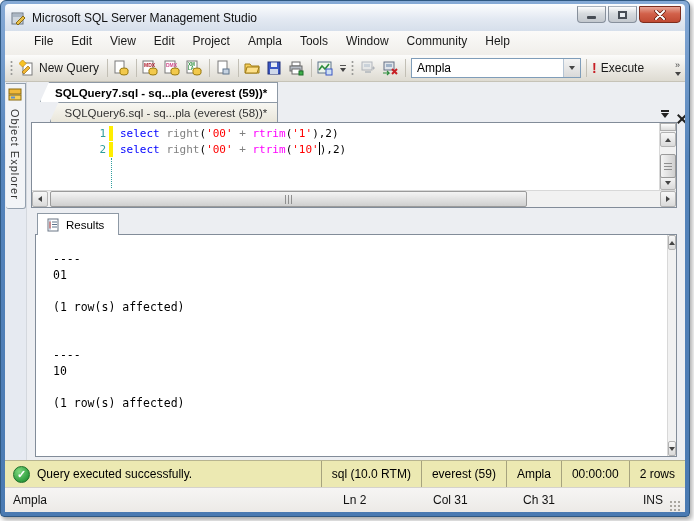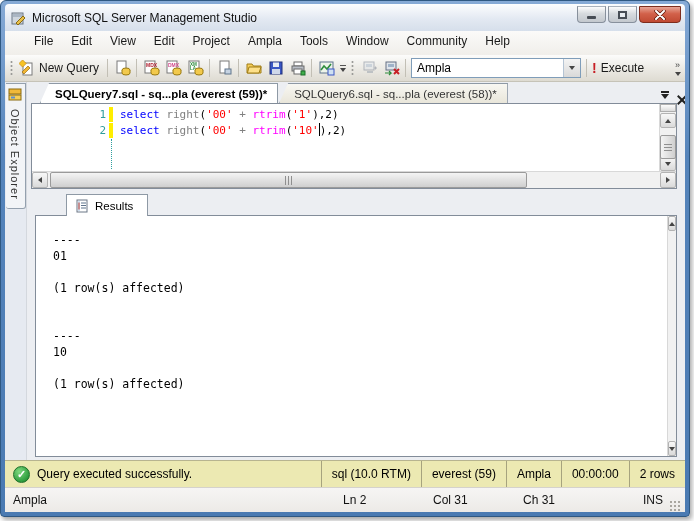--- a/index.html
+++ b/index.html
@@ -31,21 +31,21 @@
   
   .client { flex:1; background:#f0efec; display:flex; flex-direction:column; overflow:hidden; }
 
   .menubar { flex:0 0 24px; display:flex; align-items:flex-start; background:linear-gradient(#fbfaf9,#f0eeea); padding-left:20px; }
   .menu-item { font-size:12px; color:#1a1a1a; padding:3px 9px; }
 
   .toolbar { flex:0 0 27px; display:flex; align-items:center; background:linear-gradient(#fcfcfb,#ebe9e3 55%,#dedbd2); border-bottom:1px solid #c6c3b8; padding:0 2px; }
   .grip { width:3px; height:16px; margin:0 4px 0 3px;
     background-image:radial-gradient(#9b9b98 1px, transparent 1.1px); background-size:3px 4px; }
   .tsep { width:1px; height:18px; background:#c2bfb5; margin:0 3px; }
-  .tbtn { height:22px; min-width:22px; display:flex; align-items:center; justify-content:flex-end; gap:4px; padding:0 2px; border-radius:2px; }
+  .tbtn { height:22px; min-width:22px; display:flex; align-items:center; justify-content:flex-start; gap:4px; padding:0 2px; border-radius:2px; }
   .tbtn .lbl { font-size:12px; color:#1a1a1a; padding-right:3px; }
   .bang { color:#c71f25; font-weight:bold; font-size:14px; line-height:1; }
   .overflow { display:flex; flex-direction:column; align-items:center; gap:2px; width:11px; }
   .obar { width:6px; height:1px; background:#555; }
   .tri-down { width:0; height:0; border-left:3px solid transparent; border-right:3px solid transparent; border-top:4px solid #444; }
   .tri-up { width:0; height:0; border-left:3px solid transparent; border-right:3px solid transparent; border-bottom:4px solid #444; }
   .tri-left { width:0; height:0; border-top:3px solid transparent; border-bottom:3px solid transparent; border-right:4px solid #444; }
   .tri-right { width:0; height:0; border-top:3px solid transparent; border-bottom:3px solid transparent; border-left:4px solid #444; }
   .chev { font-size:9px; color:#444; line-height:1; }
 
@@ -102,21 +102,21 @@
     display:flex; align-items:center; justify-content:center; }
   .htrack { flex:1; position:relative; }
   .hthumb { position:absolute; top:0; bottom:0; left:2px; width:78%; background:linear-gradient(#f4f4f4,#cfcfcf); border:1px solid #9a9a9a; border-radius:2px;
     display:flex; align-items:center; justify-content:center; }
 
   .splitter { flex:0 0 5px; }
 
   
   .results-panel { flex:1; display:flex; flex-direction:column; margin:0 8px 3px 8px; overflow:hidden; }
   .results-tabrow { flex:0 0 22px; display:flex; align-items:flex-end; padding-left:2px; }
-  .results-tab { height:22px; background:#fff; border:1px solid #8e99a5; border-bottom:none; display:flex; align-items:center; gap:6px; padding:0 14px 0 8px; font-size:11.5px; color:#000; position:relative; z-index:2;margin-left:29px; }
+  .results-tab { height:22px; background:#fff; border:1px solid #8e99a5; border-bottom:none; display:flex; align-items:center; gap:6px; padding:0 14px 0 8px; font-size:11.5px; color:#000; position:relative; z-index:2; }
   .results-box { flex:1; border:1px solid #828c99; background:#fff; display:flex; overflow:hidden; margin-top:-1px; }
   .results-box pre { flex:1; margin:0; padding:16px 0 0 17px; font-family:"DejaVu Sans Mono", monospace; font-size:11.5px; line-height:16px; color:#000; }
 
   
   .querystatus { flex:0 0 27px; background:#ece9b2; border-top:1px solid #b7b490; display:flex; align-items:stretch; }
   .qmsg { display:flex; align-items:center; gap:7px; padding-left:8px; font-size:12px; color:#000; flex:1; }
   .check { width:17px; height:17px; border-radius:50%; background:radial-gradient(circle at 35% 30%, #7fd97f, #2f9e3f 70%, #1d7a2c);
     border:1px solid #1d6f2a; color:#fff; font-size:11px; font-weight:bold; display:flex; align-items:center; justify-content:center; }
   .qcells { display:flex; align-items:stretch; }
   .qcell { border-left:1px solid #a6a37e; display:flex; align-items:center; padding:0 10px; font-size:12px; color:#000; }
@@ -329,21 +329,21 @@
             <rect x="2" y="8" width="12" height="5" fill="#f6cf5a" stroke="#8a6a10"></rect>
             <rect x="4" y="9.5" width="4" height="2" fill="#5f8fd0"></rect>
           </svg>
           <span class="vtext">Object Explorer</span>
         </div>
       </div>
 
       <div class="content">
 
         <div class="tabstrip">
-          <div style="display:flex;align-items:flex-end;" id="doc-tabs">
+          <div style="display:flex;align-items:flex-end;flex-direction:column;" id="doc-tabs">
                 <div class="doc-tab active">SQLQuery7.sql - sq...pla (everest (59))*</div>
                 <div class="doc-tab">SQLQuery6.sql - sq...pla (everest (58))*</div>
               </div>
           <div class="tabstrip-buttons">
             <div class="filelist-btn">
               <span class="obar"></span>
               <span class="tri-down"></span>
             </div>
             <div><span class="xglyph"></span></div>
           </div>

